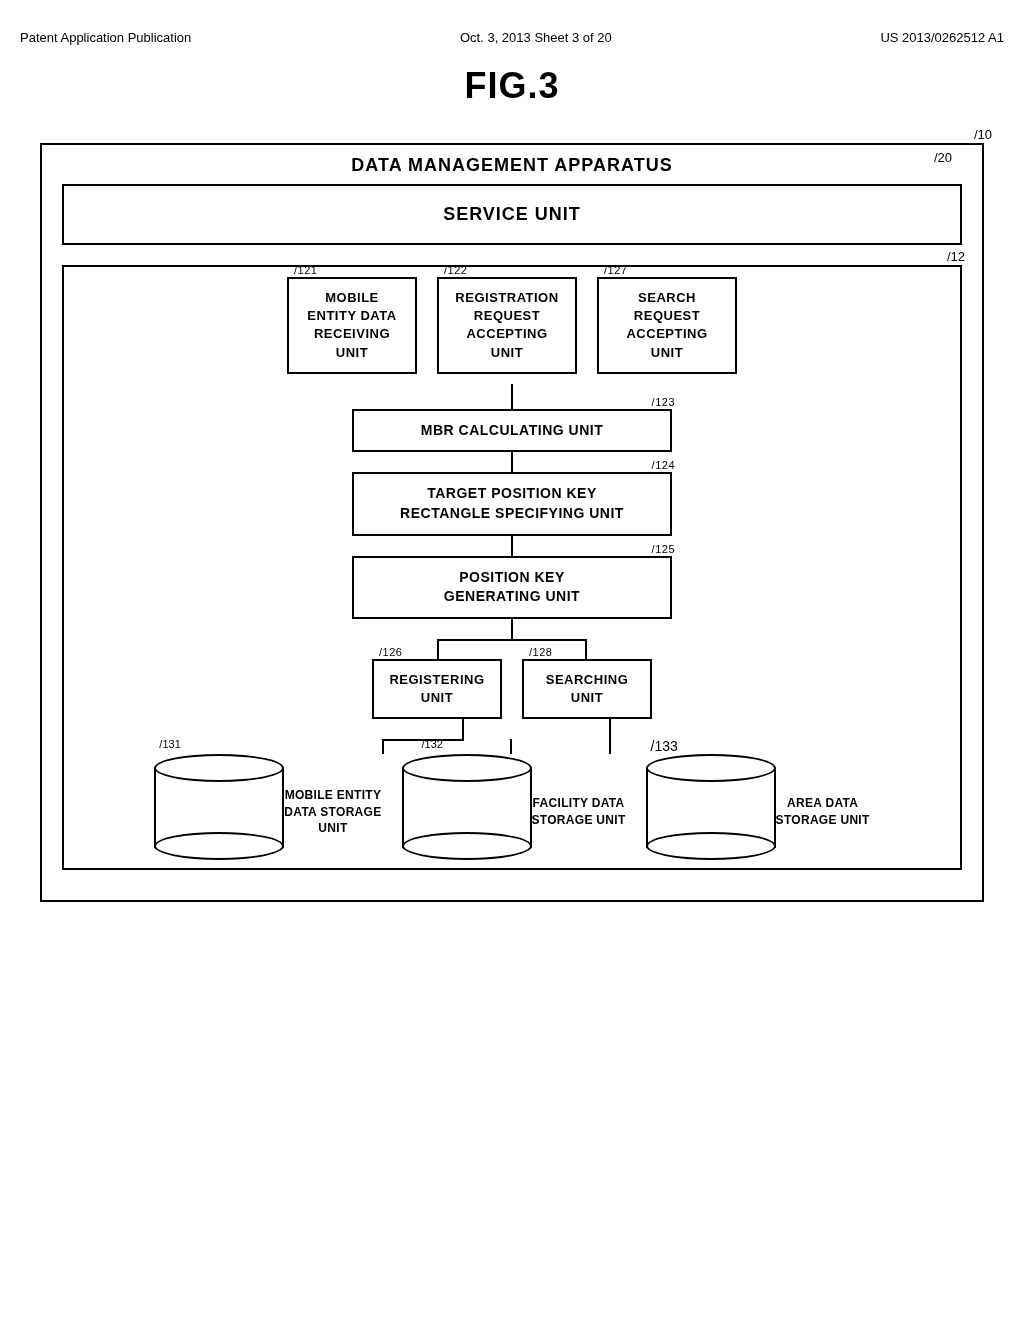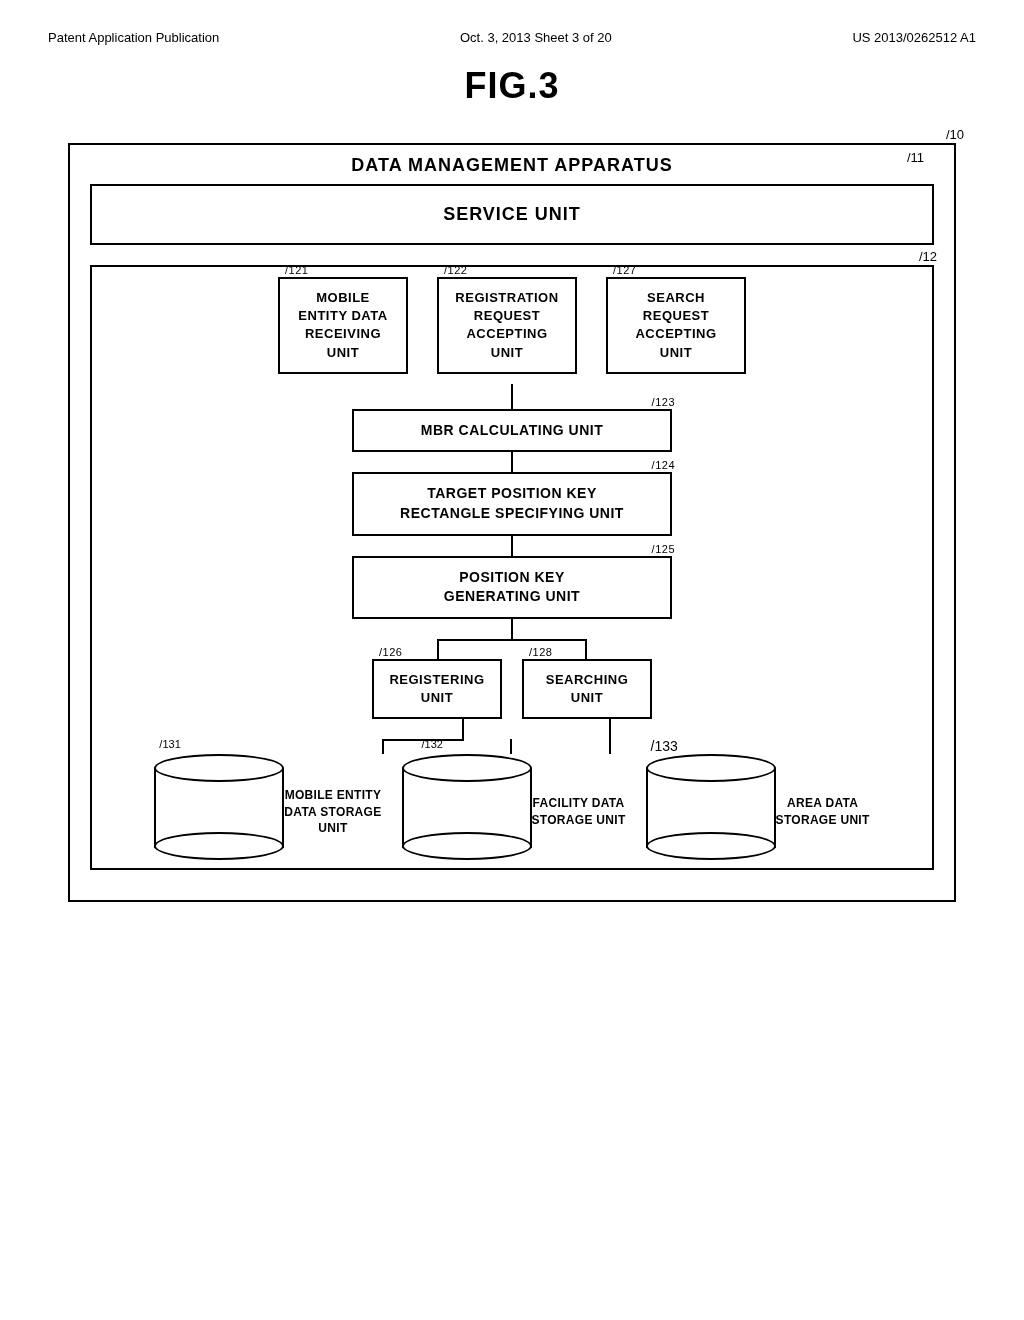--- a/index.html
+++ b/index.html
@@ -8,21 +8,21 @@
       font-family: Arial, Helvetica, sans-serif;
       width: 1024px;
       min-height: 1320px;
       color: #000;
     }
 
     .page {
       width: 1024px;
       min-height: 1320px;
       background: #fff;
-      padding: 30px 48px;
+      padding: 30px 20px;
       position: relative;
     }
 
     .header {
       display: flex;
       justify-content: space-between;
       align-items: flex-start;
       margin-bottom: 20px;
       font-size: 13px;
     }
@@ -93,21 +93,21 @@
       font-size: 17px;
       font-weight: bold;
       margin-bottom: 15px;
       letter-spacing: 1px;
     }
 
     
     .top-row {
       display: flex;
       justify-content: center;
-      gap: 29px;
+      gap: 20px;
       margin-bottom: 10px;
       position: relative;
     }
 
     .unit-box {
       border: 2px solid #000;
       padding: 10px 12px;
       text-align: center;
       font-size: 13px;
       font-weight: bold;
@@ -209,21 +209,21 @@
     <div class="header-right">US 2013/0262512 A1</div>
   </div>
 
   <div class="fig-title">FIG.3</div>
 
   <div class="outer-container">
     <span class="ref-label outer-ref">/<span>10</span></span>
 
     <div style="position:relative;">
       <div class="dma-label">DATA MANAGEMENT APPARATUS</div>
-      <span class="ref-label" style="top:-5px; right:10px; font-size:13px;">/<span>11</span></span>
+      <span class="ref-label" style="top:-5px; right:10px; font-size:13px;">/<span>20</span></span>
     </div>
 
     <div class="service-unit-box">
       <span>SERVICE UNIT</span>
     </div>
 
     <div class="platform-unit-box">
       <span class="ref-label platform-ref">/<span>12</span></span>
 
 

